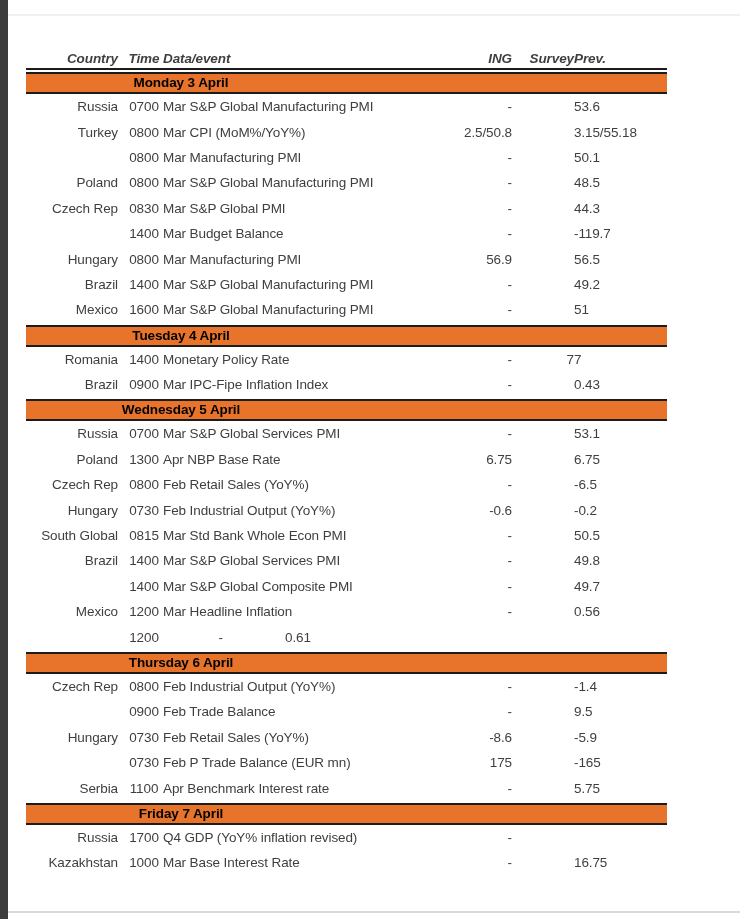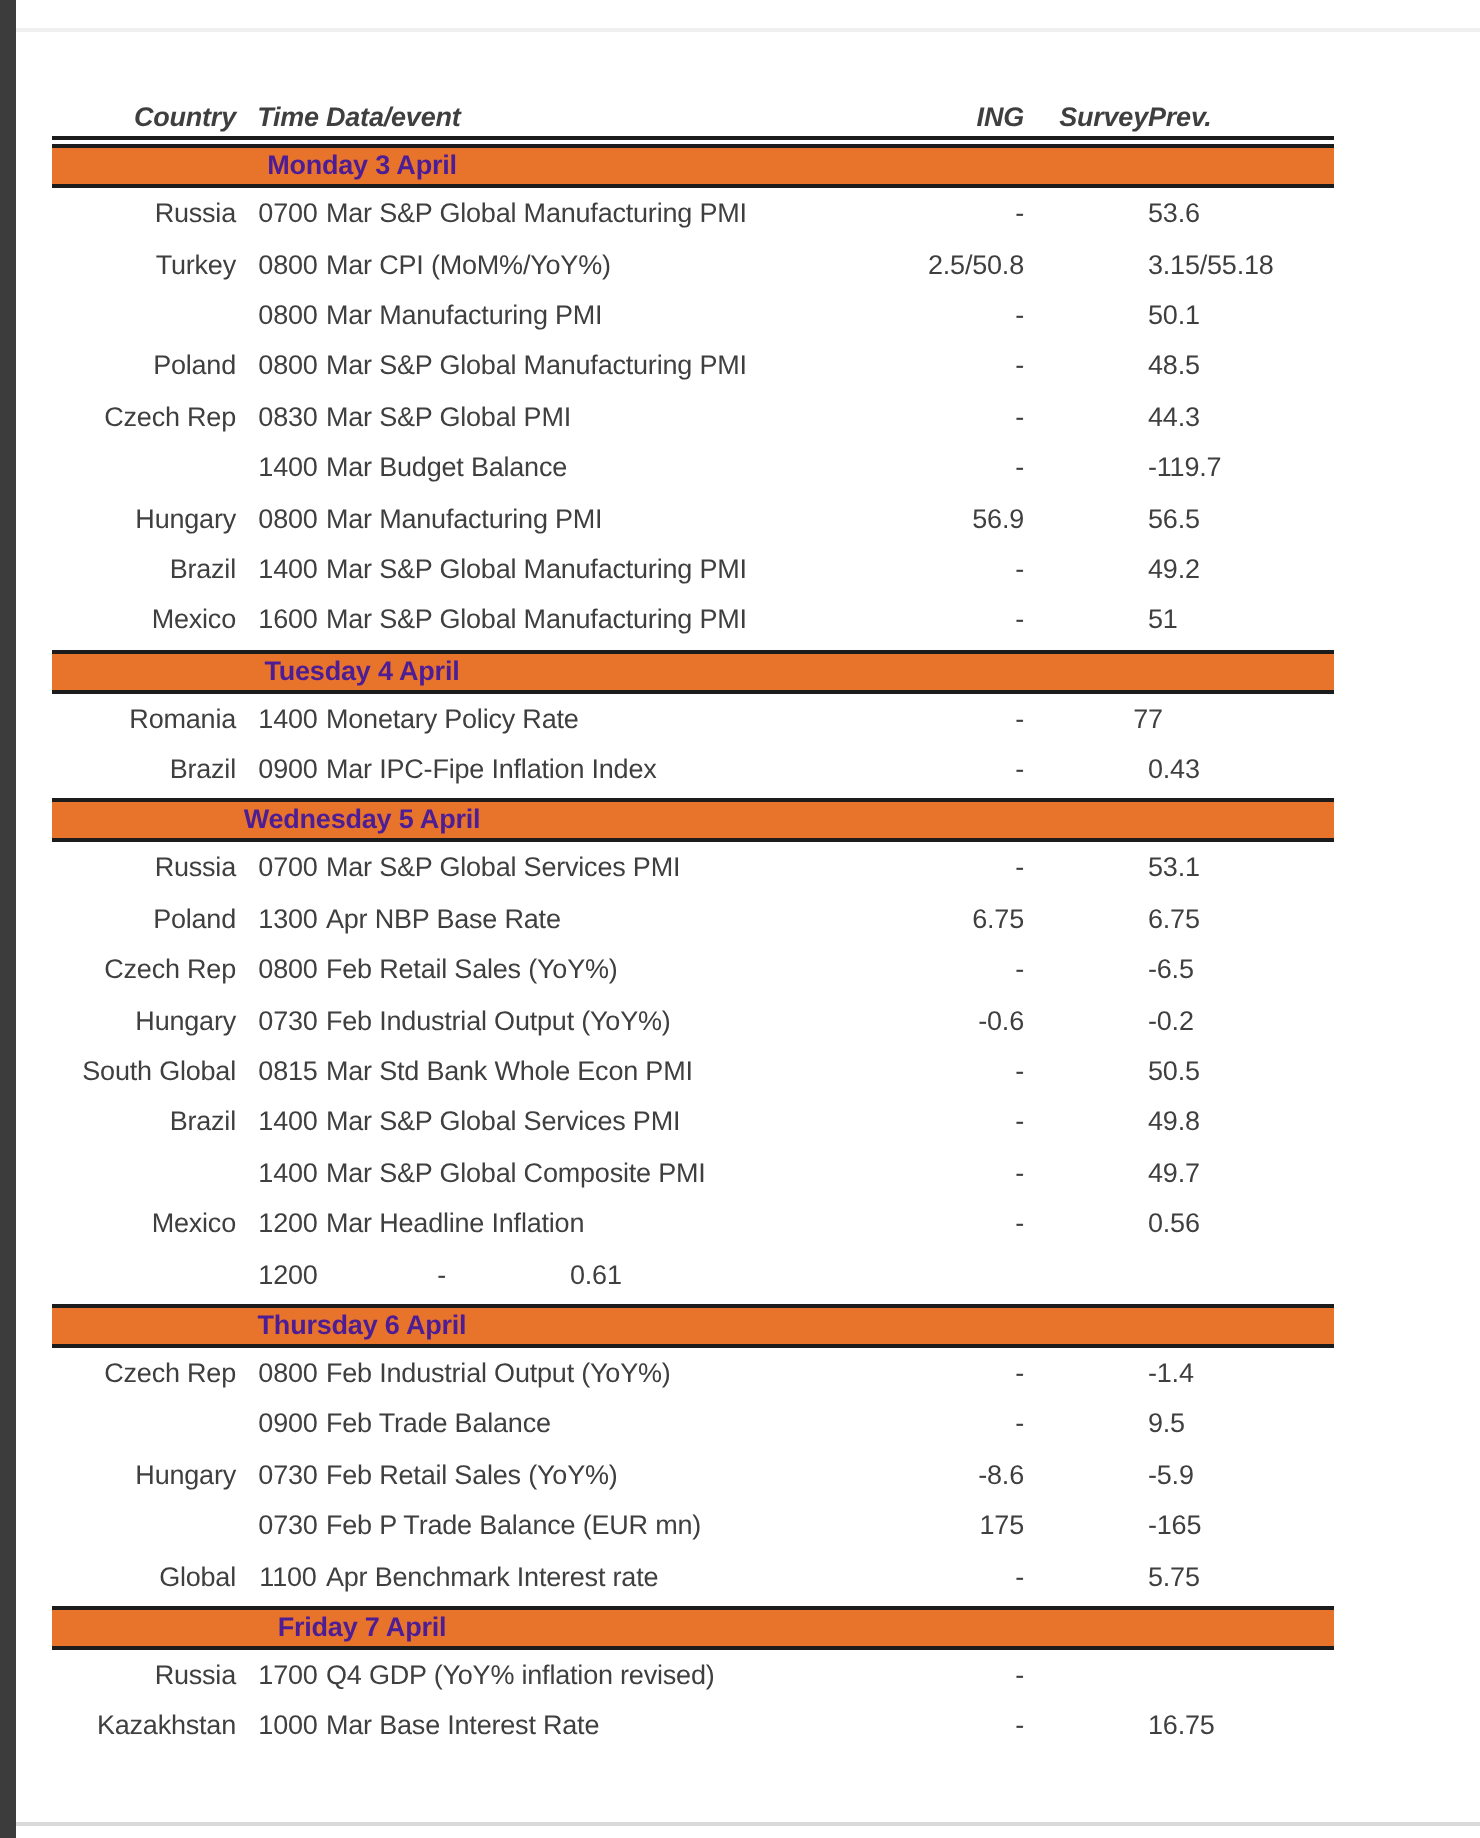--- a/index.html
+++ b/index.html
@@ -26,21 +26,21 @@
   .c.event { flex:1; text-align:left; }
   .c.ing { width:60px; text-align:right; }
   .c.survey { width:62px; text-align:right; }
   .c.prev { width:93px; text-align:left; }
   .banner {
     position:relative; margin-top:2px; height:18px; background:#E8742C;
     border-top:2px solid #1C1C1C; border-bottom:2px solid #1C1C1C;
   }
   .banner-label {
     position:absolute; left:0; top:0; width:310px; text-align:center;
-    color:#4c1d95; font-weight:bold; font-size:13.5px; line-height:18px;
+    color:#000000; font-weight:bold; font-size:13.5px; line-height:18px;
   }
 </style>
 </head>
 <body>
 
 <div class="page">
   <div class="left-bar"></div>
   <div class="rule top"></div>
 
   <div class="table">
@@ -288,21 +288,21 @@
   <div class="row">
     <div class="c country"></div>
     <div class="c time">0730</div>
     <div class="c event">Feb P Trade Balance (EUR mn)</div>
     <div class="c ing">175</div>
     <div class="c survey"></div>
     <div class="c prev">-165</div>
   </div>
 
   <div class="row">
-    <div class="c country">Global</div>
+    <div class="c country">Serbia</div>
     <div class="c time">1100</div>
     <div class="c event">Apr Benchmark Interest rate</div>
     <div class="c ing">-</div>
     <div class="c survey"></div>
     <div class="c prev">5.75</div>
   </div>
 </div>
   </div>
 
   <div class="day">

